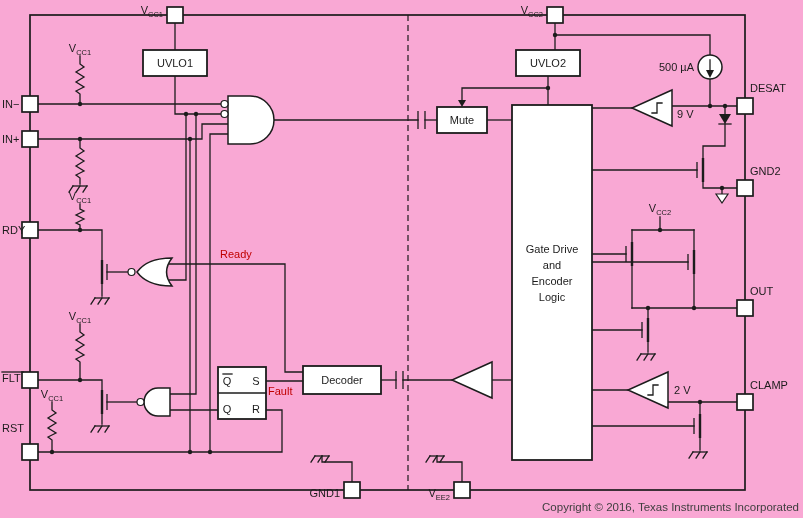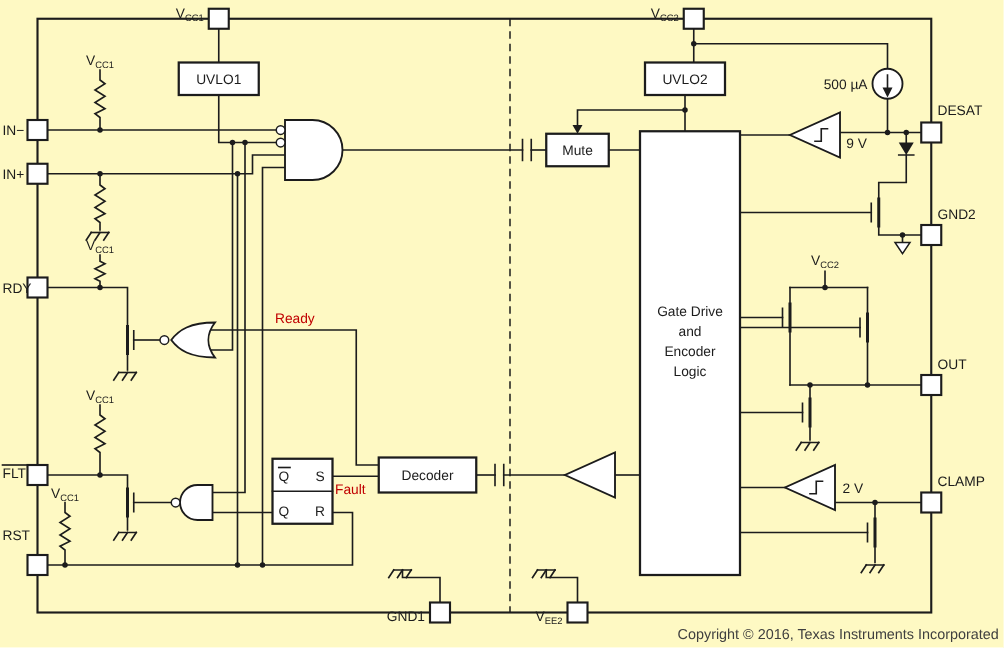--- a/index.html
+++ b/index.html
@@ -1,16 +1,16 @@
 <!DOCTYPE html>
 <html><head>
 <meta charset="utf-8">
 <style>
   html,body{margin:0;padding:0;background:#ffffff}
-  .stage{position:relative;width:803px;height:518px;background:#fef9c3}
+  .stage{position:relative;width:803px;height:518px;background:#f9a8d4}
   svg{display:block}
   .w{stroke:#1c1c1c;stroke-width:1.3;fill:none;stroke-linecap:square}
   .plate{stroke:#1c1c1c;stroke-width:1.3;fill:none}
   .chan{stroke:#1c1c1c;stroke-width:2.4;fill:none}
   .outer{fill:none;stroke:#1c1c1c;stroke-width:1.7}
   .dash{stroke:#1c1c1c;stroke-width:1.2;stroke-dasharray:6 4;fill:none}
   .pin{fill:#fff;stroke:#1c1c1c;stroke-width:1.7}
   .box{fill:#fff;stroke:#1c1c1c;stroke-width:1.8}
   .gate{fill:#fff;stroke:#1c1c1c;stroke-width:1.5}
   .dot{fill:#1c1c1c;stroke:none}

